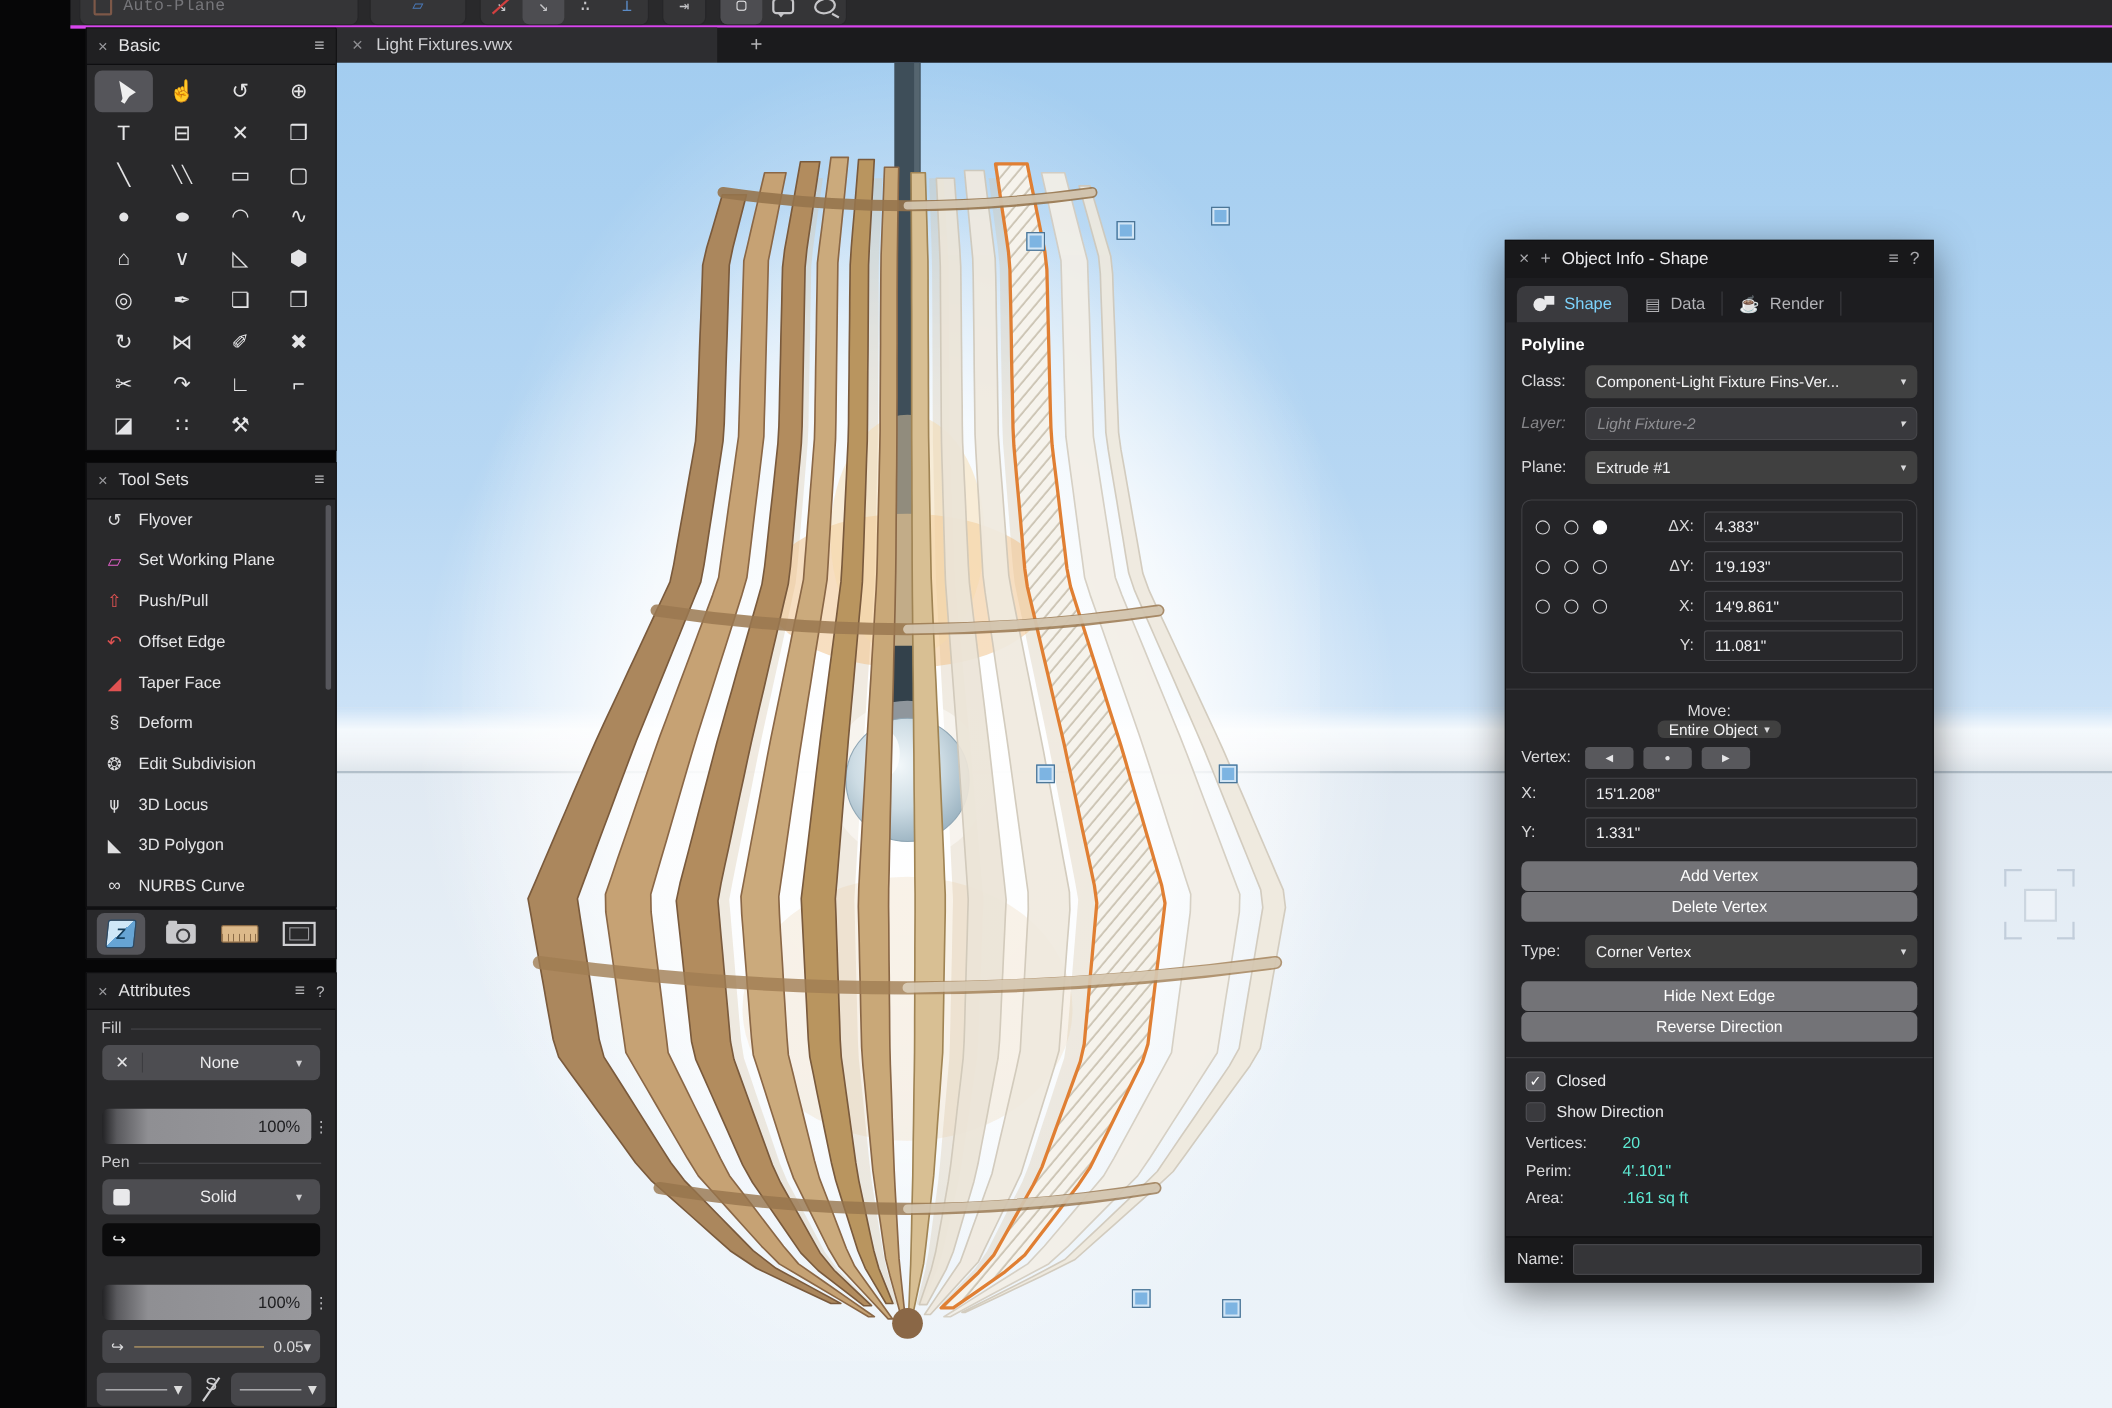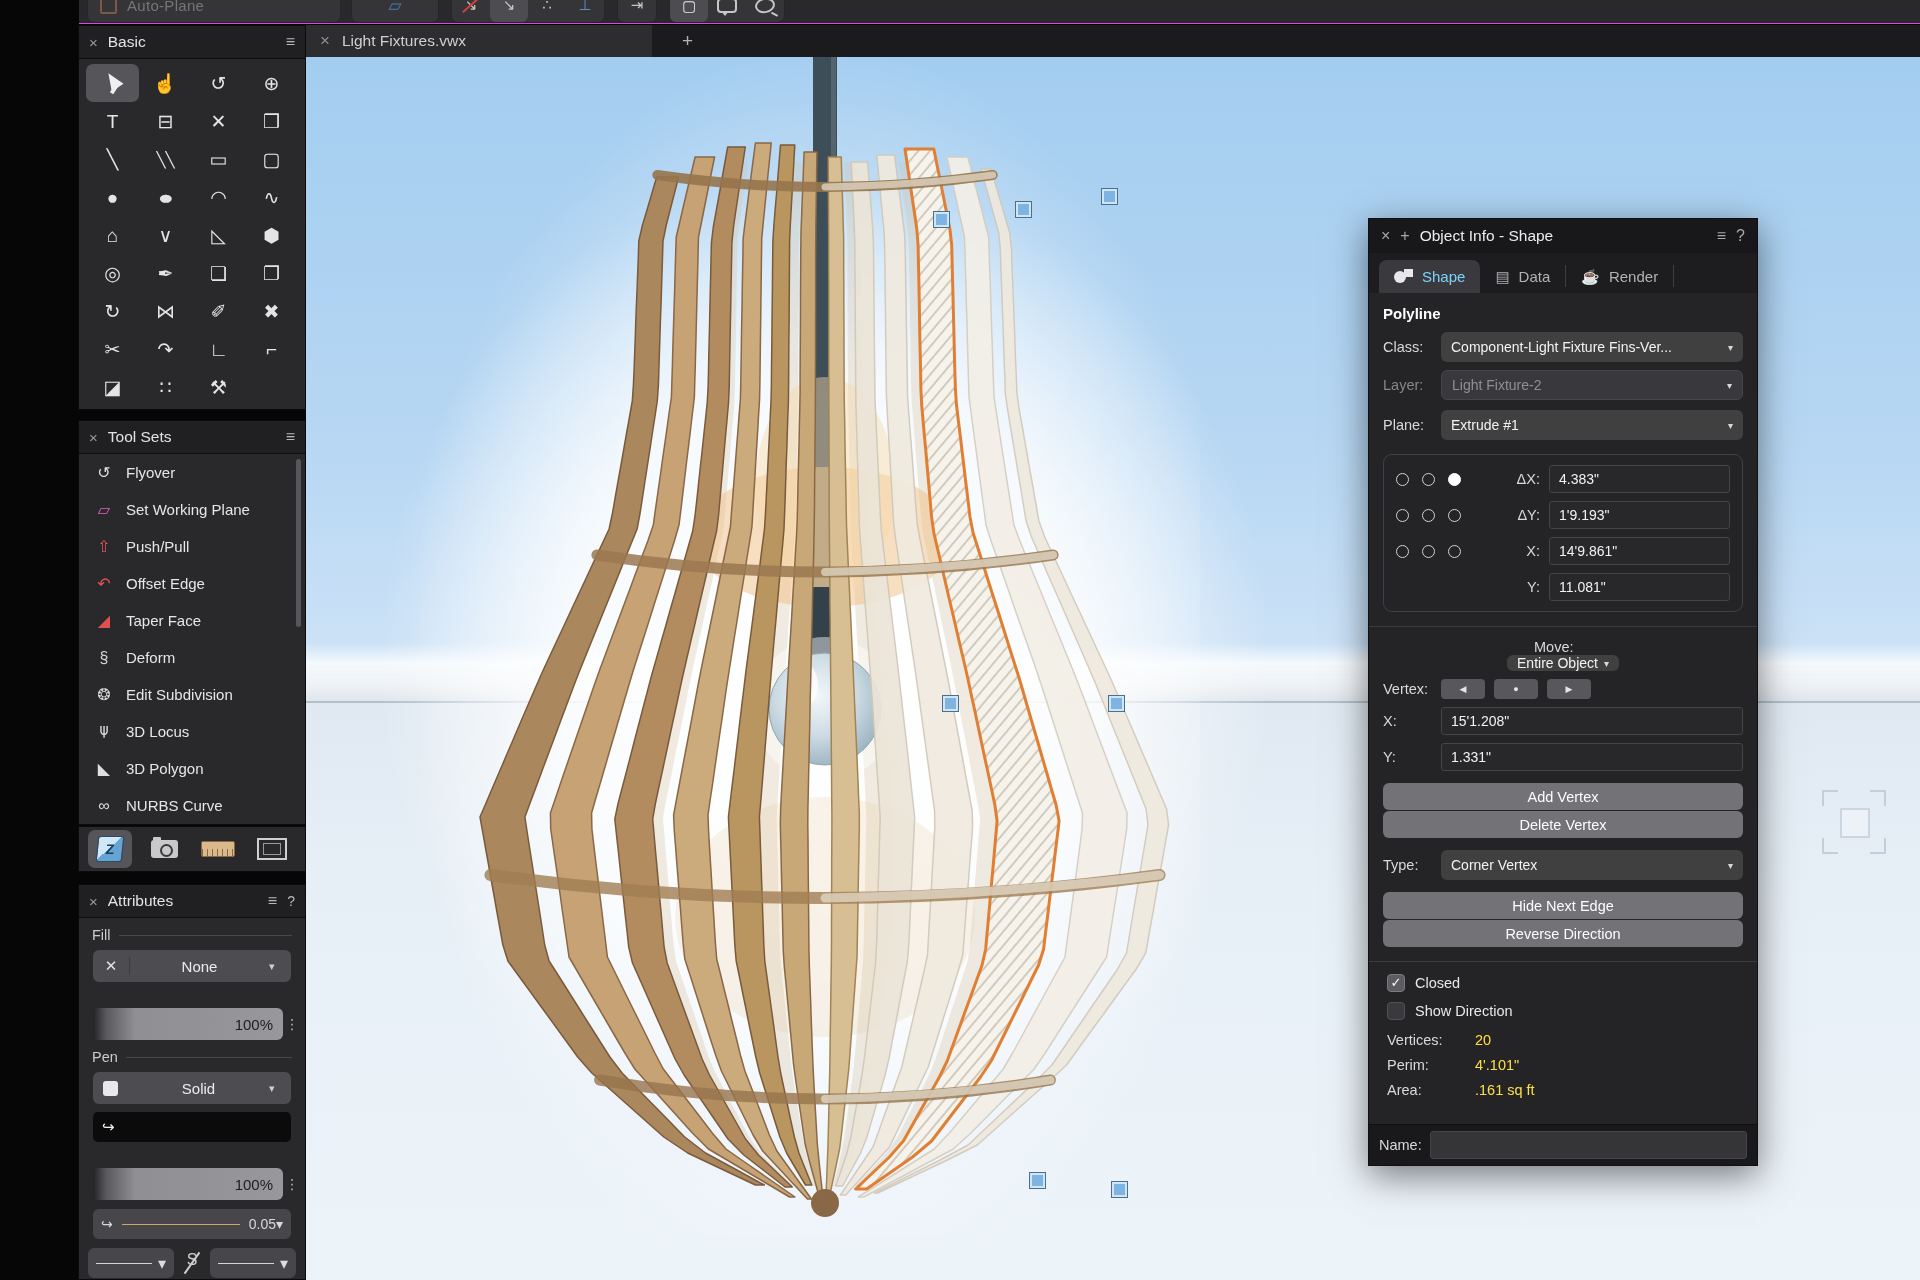--- a/index.html
+++ b/index.html
@@ -1,22 +1,22 @@
 <!DOCTYPE html>
 <html><head>
 <meta charset="utf-8">
 <style>
   html,body{margin:0;padding:0;}
   body{width:1920px;height:1280px;position:relative;overflow:hidden;background:#060607;
        font-family:"Liberation Sans",sans-serif;color:#ddd;}
   .abs{position:absolute;}
 
   
-  #top-toolbar{left:79px;top:0;right:0;height:23px;background:#29292b;overflow:hidden;
-               border-bottom:1px solid #d946ef;}
+  #top-toolbar{left:64px;top:0;right:0;height:23px;background:#29292b;overflow:hidden;
+               border-bottom:3px solid #d946ef;font-family:Liberation Mono, monospace;}
   .tb-row{position:absolute;left:8px;top:-13px;display:flex;align-items:center;gap:6px;}
   .tb-wide{width:252px;height:34px;background:#353537;border:1px solid #262628;border-radius:7px;
            display:flex;align-items:center;}
   .ap-check{width:13px;height:13px;border:2px solid #7d5848;border-radius:2px;margin:0 10px 0 12px;}
   .ap-label{color:#76767a;font-size:15px;letter-spacing:.3px;}
   .tb-plane{width:86px;height:34px;background:#353537;border:1px solid #262628;border-radius:7px;
             display:flex;align-items:center;justify-content:center;color:#4a79b8;font-size:17px;margin-left:4px;}
   .tb-ico{width:38px;height:34px;display:flex;align-items:center;justify-content:center;
           font-size:15px;color:#c6c6c9;position:relative;border-radius:6px;}
   .tb-ico.sel{background:#4d4d51;}
@@ -166,21 +166,21 @@
   .oi-btn{margin:12px 14px 0;height:27px;background:#737377;border-radius:6px;color:#fdfdfd;font-size:14.5px;
           display:flex;align-items:center;justify-content:center;flex:none;}
   .oi-btn.tight{margin-top:1px;}
   .chk-row{display:flex;align-items:center;margin:12px 0 0 18px;}
   .chk{width:18px;height:18px;border-radius:4px;background:#3a3a3e;border:1px solid #505055;box-sizing:border-box;
        color:#fff;font-size:13px;text-align:center;line-height:16px;}
   .chk.checked{background:#5c5c61;border-color:#7a7a7f;}
   .chk-lab{margin-left:10px;font-size:14.5px;color:#e8e8ea;}
   .stat-row{display:flex;margin:9px 0 0 18px;font-size:14.5px;}
   .stat-row .sl{width:88px;color:#d9d9db;}
-  .stat-row .sv{color:#fde047;}
+  .stat-row .sv{color:#5eead4;}
   .oi-name{margin-top:auto;height:40px;background:#19191b;border-top:1px solid #0e0e10;display:flex;align-items:center;
            padding:0 10px;gap:8px;flex:none;}
   .oi-name .nl{font-size:14.5px;color:#d9d9db;}
   .oi-name .ninp{flex:1;height:26px;background:#353538;border-radius:3px;border:1px solid #454549;}
 </style>
 </head>
 <body>
 
 <div class="abs" id="top-toolbar">
   <div class="tb-row">
@@ -571,21 +571,21 @@
   <div class="oi-body">
     <div class="oi-title">Polyline</div>
 
     <div class="oi-row">
       <span class="lb">Class:</span>
       <div class="dd">
         <span class="ddl">Component-Light Fixture Fins-Ver...</span>
         <span class="chev">▾</span>
       </div>
     </div>
-    <div class="oi-row" style="margin-top:8px;">
+    <div class="oi-row" style="margin-top:8px;font-style:italic;">
       <span class="lb dim">Layer:</span>
       <div class="dd disabled">
         <span class="ddl">Light Fixture-2</span>
         <span class="chev">▾</span>
       </div>
     </div>
     <div class="oi-row">
       <span class="lb">Plane:</span>
       <div class="dd">
         <span class="ddl">Extrude #1</span>

